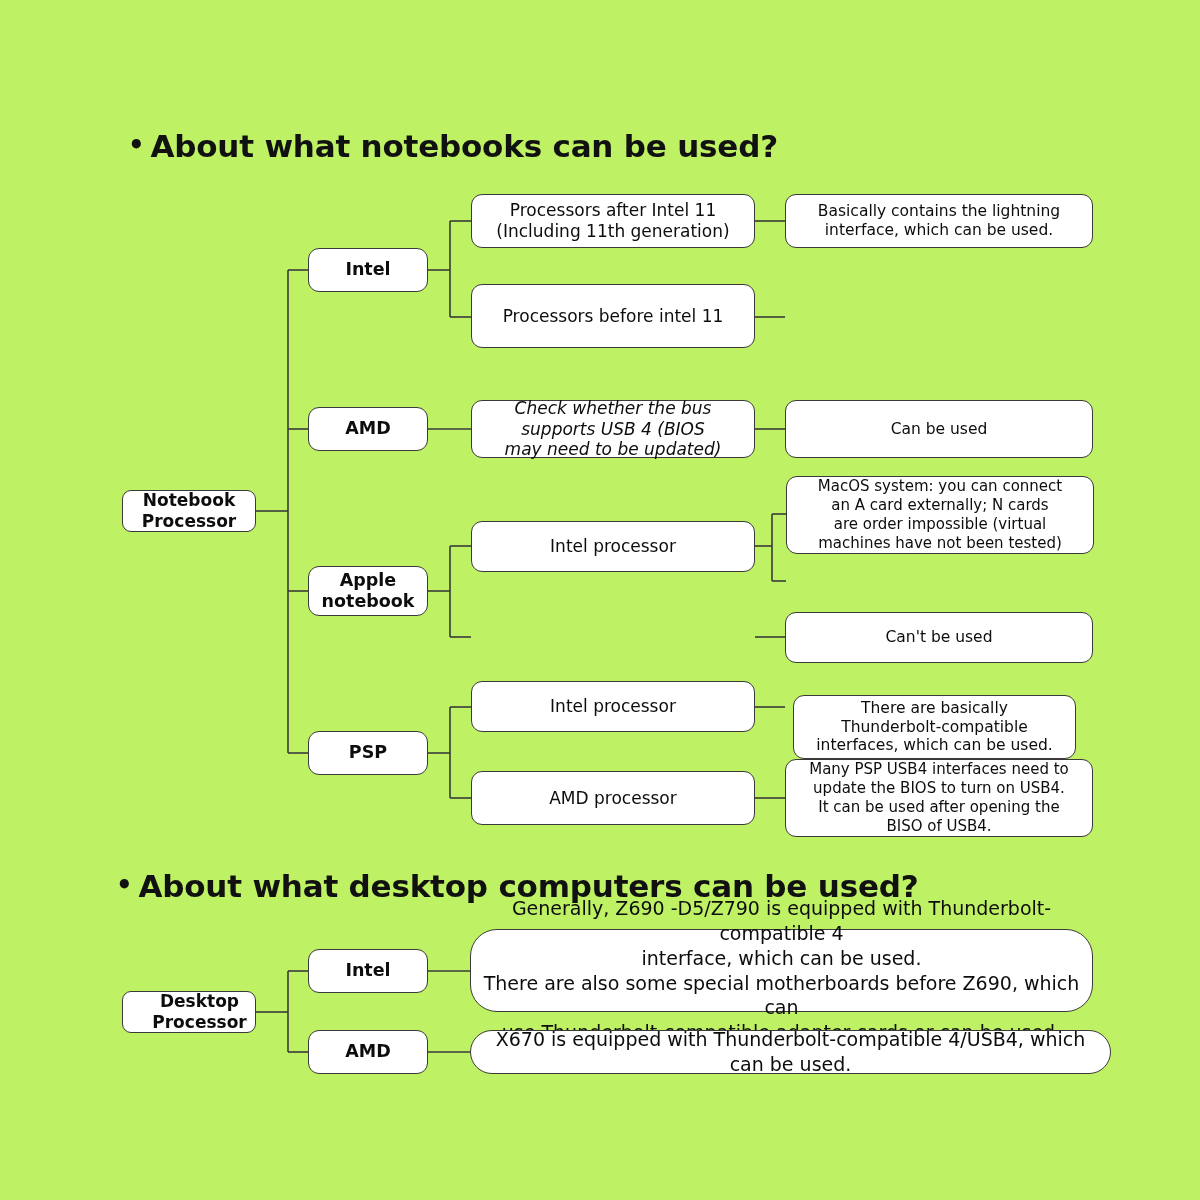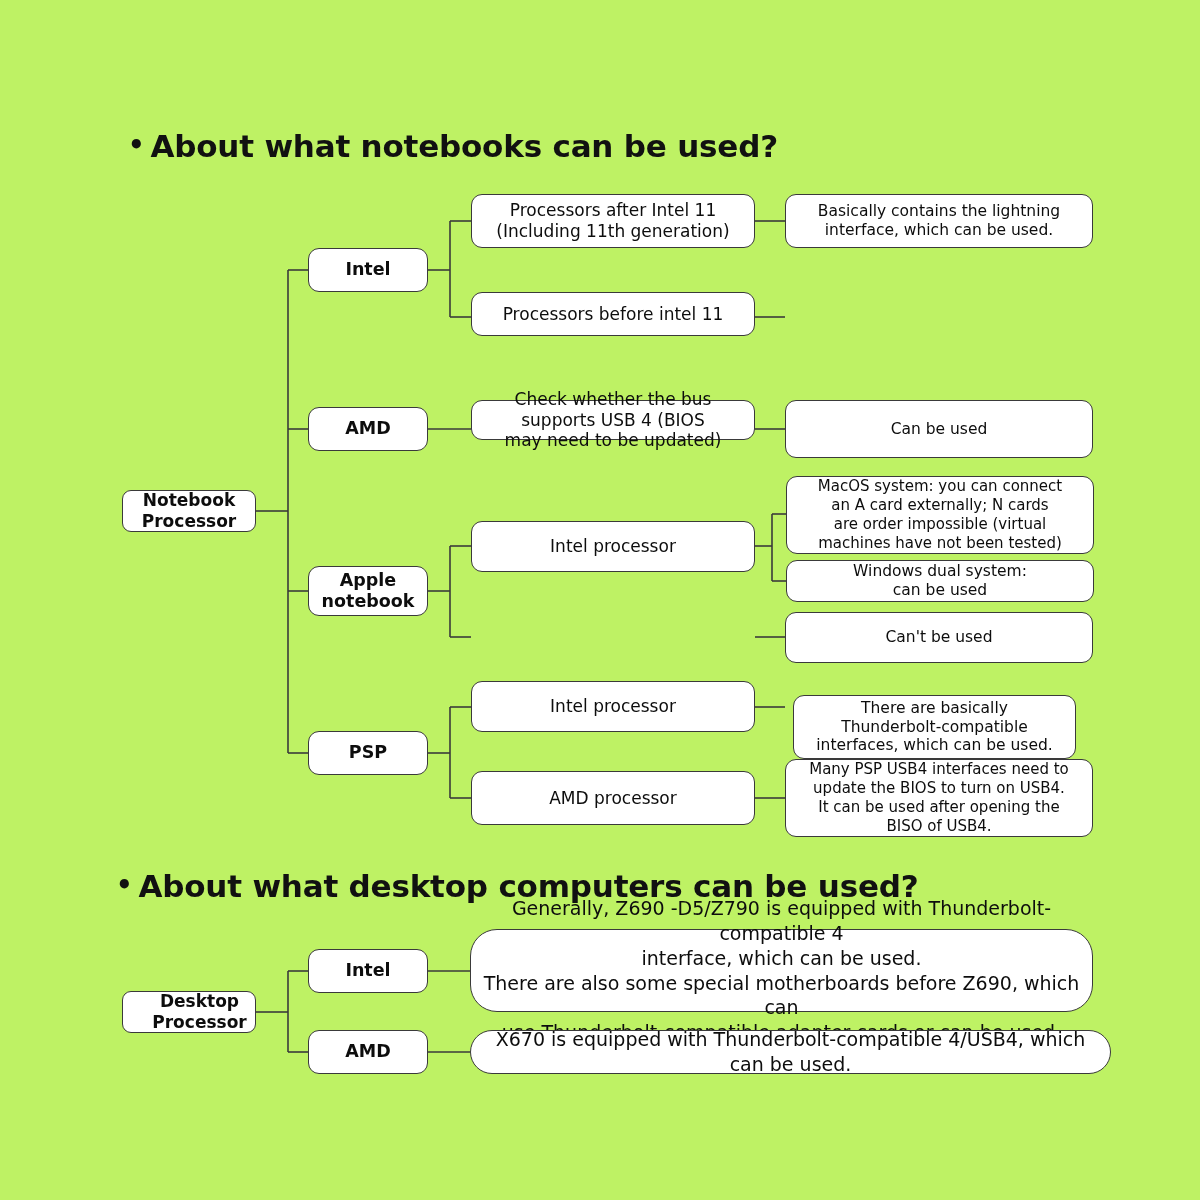--- a/index.html
+++ b/index.html
@@ -166,52 +166,48 @@
 notebook</span>
   </div>
   <div class="node lvl2" style="left:308px; top:731px; width:120px; height:44px;">
     <span class="txt">PSP</span>
   </div>
 
   <div class="node lvl3" style="left:471px; top:194px; width:284px; height:54px;">
     <span class="txt">Processors after Intel 11
 (Including 11th generation)</span>
   </div>
-  <div class="node lvl3" style="left:471px; top:292px; width:284px; height:44px;">
+  <div class="node lvl3" style="left:471px; top:284px; width:284px; height:64px;">
     <span class="txt">Processors before intel 11</span>
   </div>
 
   <div class="node lvl4" style="left:785px; top:194px; width:308px; height:54px;">
     <span class="txt">Basically contains the lightning
 interface, which can be used.</span>
   </div>
 
-  <div class="node lvl3" style="left:471px; top:400px; width:284px; height:40px;">
+  <div class="node lvl3" style="left:471px; top:400px; width:284px; height:58px;font-style:italic;">
     <span class="txt">Check whether the bus
 supports USB 4 (BIOS
 may need to be updated)</span>
   </div>
   <div class="node lvl4" style="left:785px; top:400px; width:308px; height:58px;">
     <span class="txt">Can be used</span>
   </div>
 
   <div class="node lvl3" style="left:471px; top:521px; width:284px; height:51px;">
     <span class="txt">Intel processor</span>
   </div>
 
   <div class="node lvl4 dense" style="left:786px; top:476px; width:308px; height:78px;">
     <span class="txt">MacOS system: you can connect
 an A card externally; N cards
 are order impossible (virtual
 machines have not been tested)</span>
   </div>
-  <div class="node lvl4" style="left:786px; top:560px; width:308px; height:42px;">
-    <span class="txt">Windows dual system:
-can be used</span>
-  </div>
   <div class="node lvl4" style="left:785px; top:612px; width:308px; height:51px;">
     <span class="txt">Can't be used</span>
   </div>
 
   <div class="node lvl3" style="left:471px; top:681px; width:284px; height:51px;">
     <span class="txt">Intel processor</span>
   </div>
   <div class="node lvl3" style="left:471px; top:771px; width:284px; height:54px;">
     <span class="txt">AMD processor</span>
   </div>

